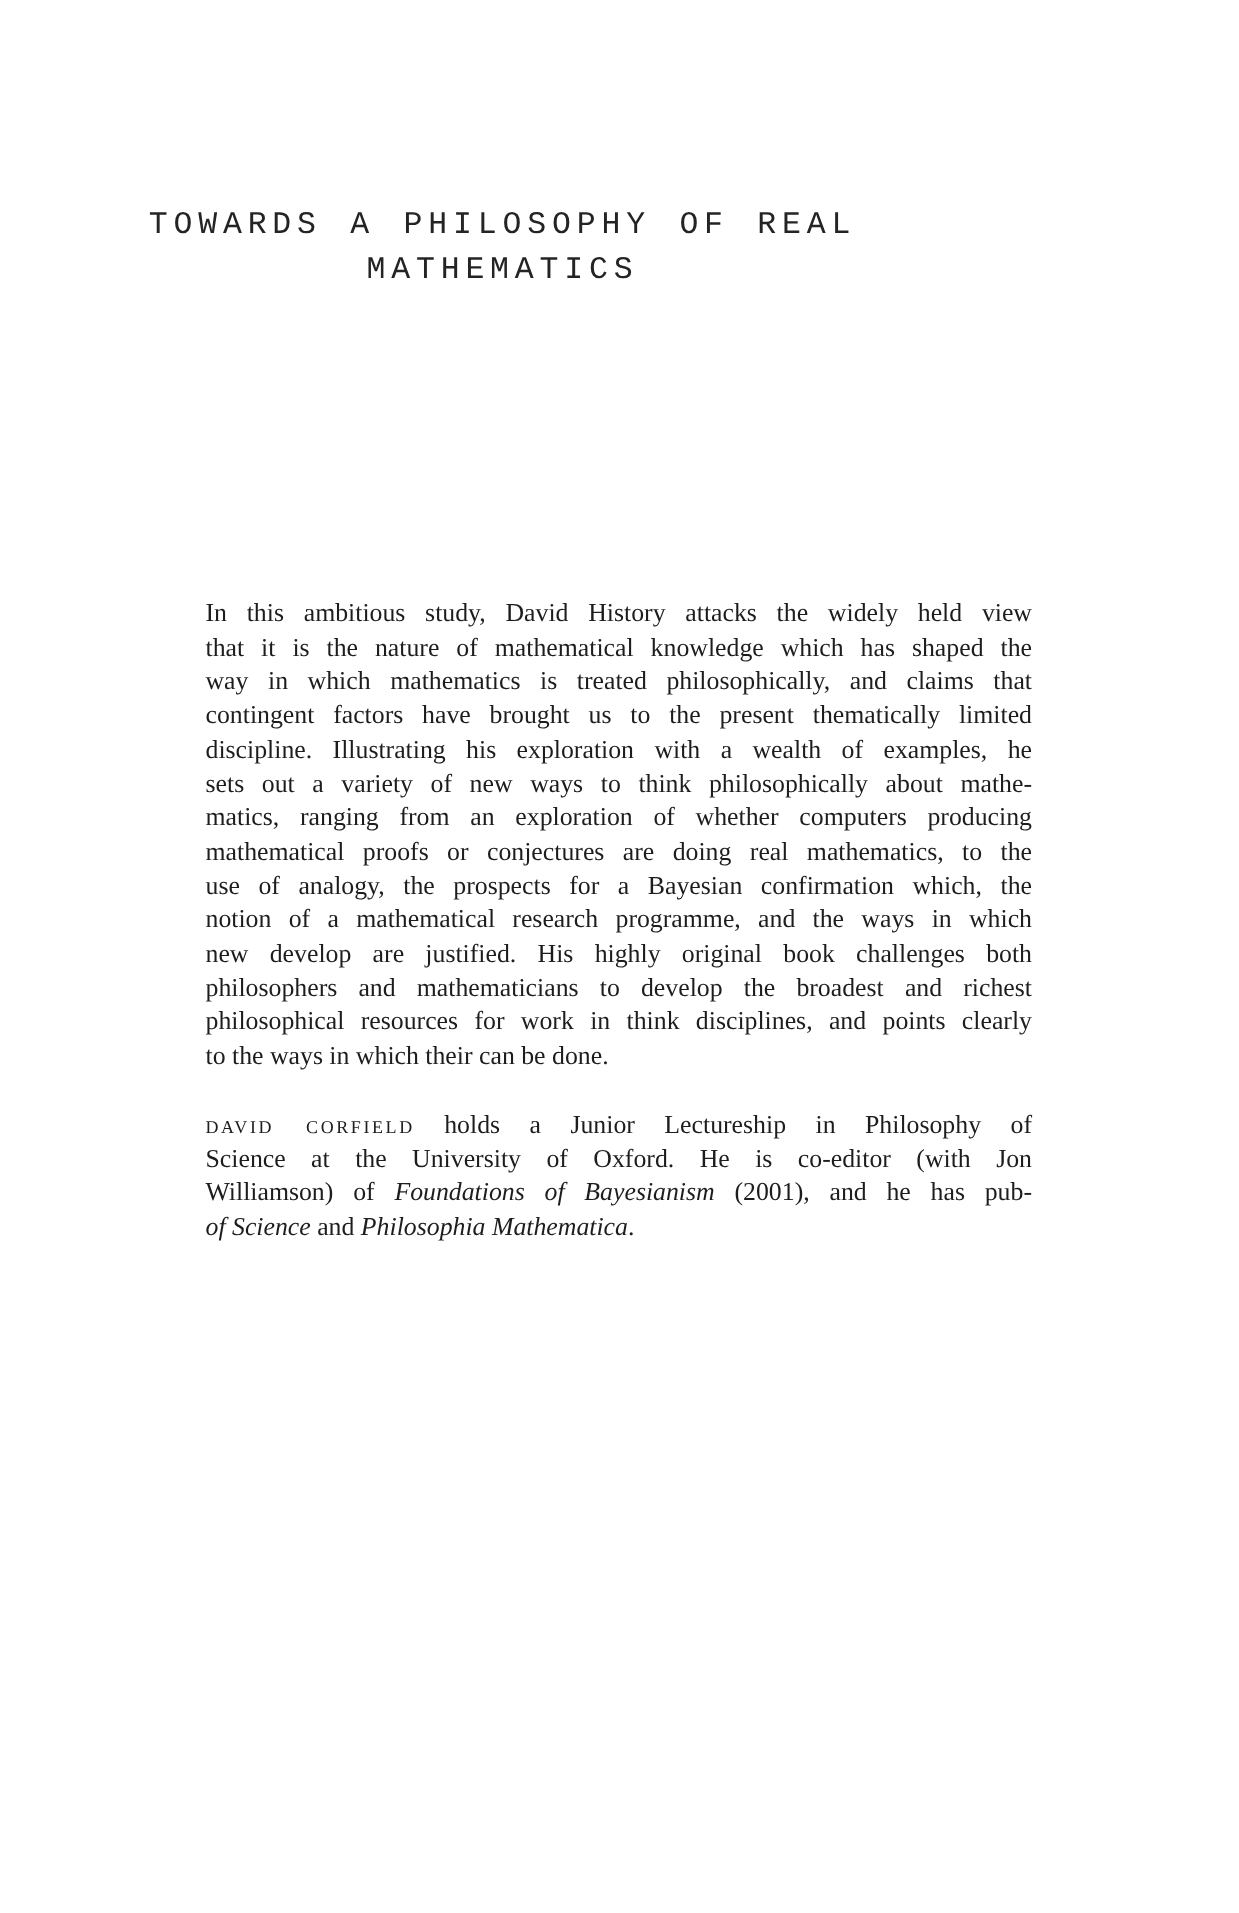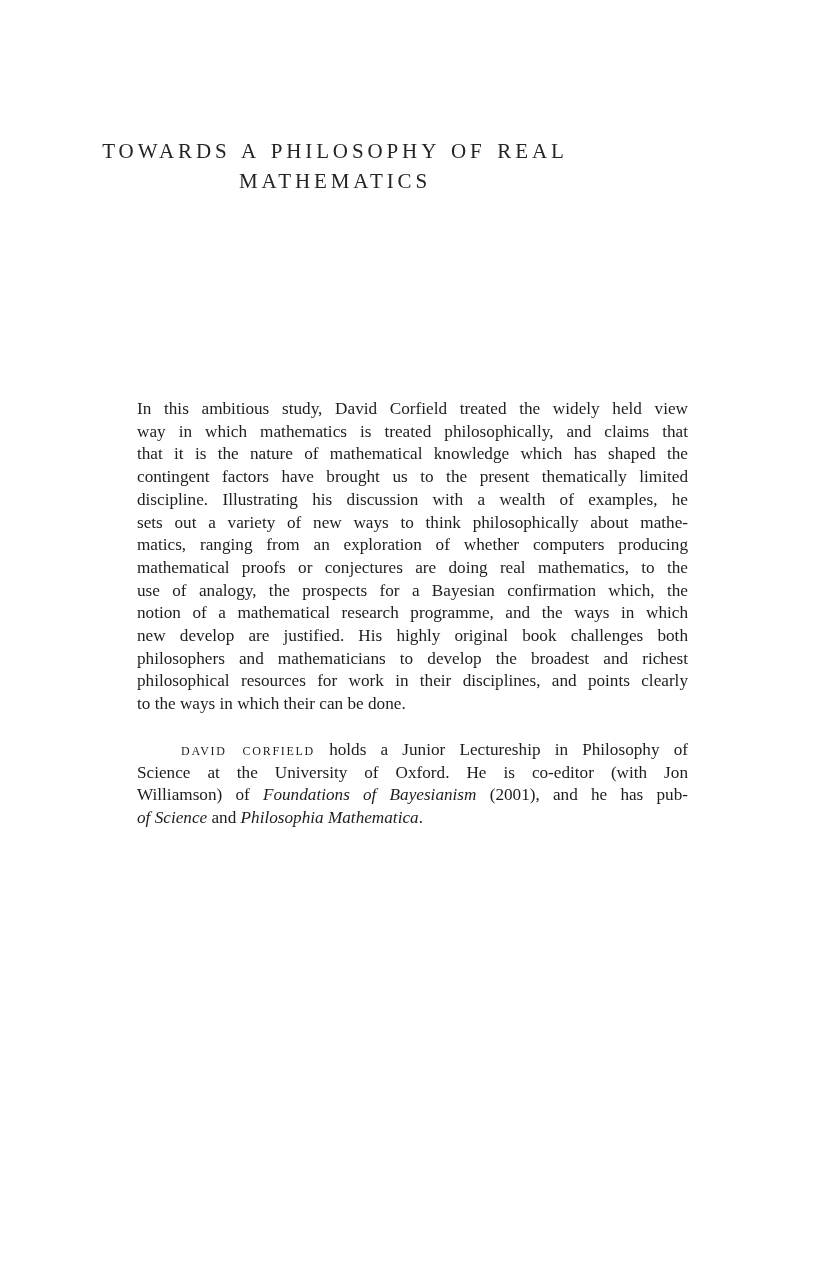--- a/index.html
+++ b/index.html
@@ -22,20 +22,21 @@
     left: 0;
     width: 670px;
     margin: 0;
     text-align: center;
     font-weight: normal;
     font-size: 21px;
     line-height: 30px;
     letter-spacing: 0.185em;
     word-spacing: 0.12em;
     color: #242424;
+    font-family: Liberation Mono, monospace;
   }
   .text-block {
     position: absolute;
     left: 137px;
     top: 398px;
     width: 551px;
     font-size: 17.2px;
     line-height: 22.7px;
   }
   .paragraph { margin: 0; }
@@ -45,47 +46,46 @@
     text-align-last: justify;
     white-space: nowrap;
   }
   .line.last {
     text-align-last: left;
   }
   .italic { font-style: italic; }
   .smallcaps {
     font-variant: small-caps;
     letter-spacing: 0.1em;
-    margin-left: 44px;
   }
 </style>
 </head>
 <body>
 
 <div class="sheet">
   <h1 class="book-title">
     <div>TOWARDS A PHILOSOPHY OF REAL</div>
     <div>MATHEMATICS</div>
   </h1>
 
   <div class="text-block">
     <section class="paragraph">
-        <div class="line"><span>In this ambitious study, David Corfield treated the widely held view</span></div>
+        <div class="line"><span>In this ambitious study, David History attacks the widely held view</span></div>
+        <div class="line"><span>that it is the nature of mathematical knowledge which has shaped the</span></div>
         <div class="line"><span>way in which mathematics is treated philosophically, and claims that</span></div>
-        <div class="line"><span>that it is the nature of mathematical knowledge which has shaped the</span></div>
         <div class="line"><span>contingent factors have brought us to the present thematically limited</span></div>
-        <div class="line"><span>discipline. Illustrating his discussion with a wealth of examples, he</span></div>
+        <div class="line"><span>discipline. Illustrating his exploration with a wealth of examples, he</span></div>
         <div class="line"><span>sets out a variety of new ways to think philosophically about mathe-</span></div>
         <div class="line"><span>matics, ranging from an exploration of whether computers producing</span></div>
         <div class="line"><span>mathematical proofs or conjectures are doing real mathematics, to the</span></div>
         <div class="line"><span>use of analogy, the prospects for a Bayesian confirmation which, the</span></div>
         <div class="line"><span>notion of a mathematical research programme, and the ways in which</span></div>
         <div class="line"><span>new develop are justified. His highly original book challenges both</span></div>
         <div class="line"><span>philosophers and mathematicians to develop the broadest and richest</span></div>
-        <div class="line"><span>philosophical resources for work in their disciplines, and points clearly</span></div>
+        <div class="line"><span>philosophical resources for work in think disciplines, and points clearly</span></div>
         <div class="line last"><span>to the ways in which their can be done.</span></div>
       </section>
     <section class="paragraph">
         <div class="line"><span class="smallcaps">david corfield</span><span> holds a Junior Lectureship in Philosophy of</span></div>
         <div class="line"><span>Science at the University of Oxford. He is co-editor (with Jon</span></div>
         <div class="line"><span>Williamson) of </span><span class="italic">Foundations of Bayesianism</span><span> (2001), and he has pub-</span></div>
         <div class="line last"><span class="italic">of Science</span><span> and </span><span class="italic">Philosophia Mathematica</span><span>.</span></div>
       </section>
   </div>
 </div>

